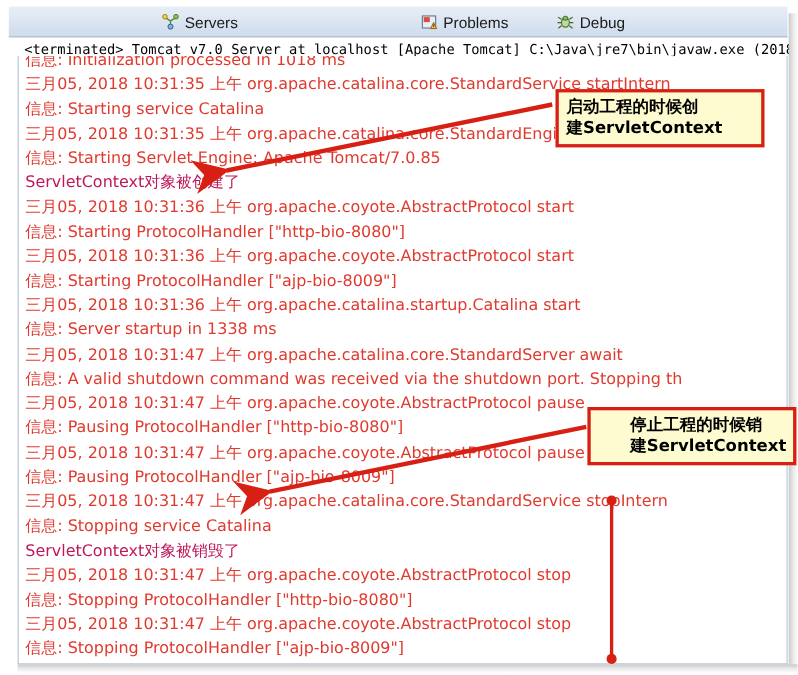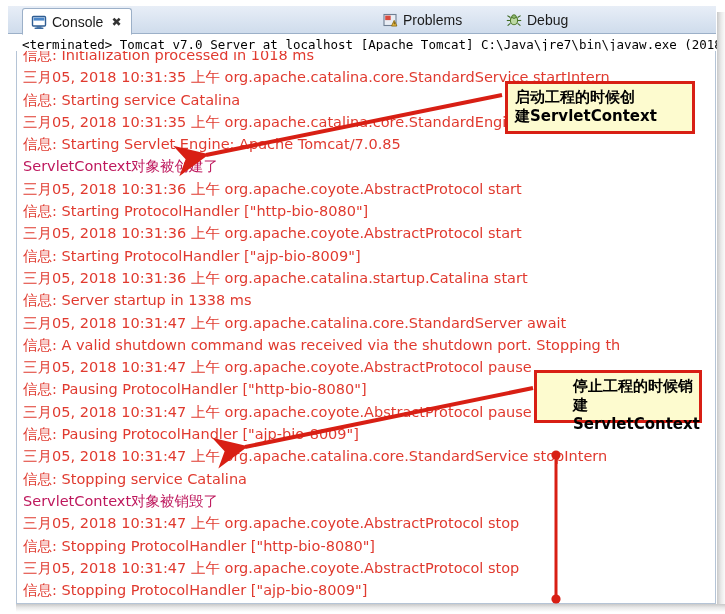--- a/index.html
+++ b/index.html
@@ -66,21 +66,21 @@
 
   
   .callout{
     position:absolute;background:#fdfbcf;border:3px solid #d81f14;
     box-sizing:border-box;padding:4px 6px 3px 7px;
     font-family:"DejaVu Sans","Liberation Sans",sans-serif;
     font-size:15px;font-weight:bold;color:#000000;line-height:19px;
     letter-spacing:0px;
   }
   #callout1{left:505px;top:81px;width:190px;height:53px;}
-  #callout2{left:534px;top:370px;width:168px;height:53px;padding-left:36px;}
+  #callout2{left:534px;top:370px;width:190px;height:53px;padding-left:36px;}
 
   
   #marks{position:absolute;left:0;top:0;width:725px;height:614px;pointer-events:none;}
 
   
   #botshadow{
     position:absolute;left:8px;top:598px;width:710px;height:8px;
     background:linear-gradient(180deg,#c9c9c9 0%,#e9e9e9 45%,#ffffff 100%);
   }
   #rightshadow{
@@ -88,33 +88,33 @@
     background:linear-gradient(90deg,#c9c9c9 0%,#e9e9e9 45%,#ffffff 100%);
   }
 </style>
 </head>
 <body>
 
 <div id="view">
 
   <div id="tabstrip">
 
-    <div class="tab active" style="left:14px;width:110px;">
+
+    <div class="tab" style="left:131px;width:100px;">
       <span class="ticon">
         <svg width="16" height="16" viewBox="0 0 16 16">
-          <rect x="1.5" y="2.5" width="13" height="9.5" rx="1" fill="#ffffff" stroke="#2f5d92" stroke-width="1.4"></rect>
-          <rect x="2.6" y="3.6" width="10.8" height="3.0" fill="#4a86c8"></rect>
-          <rect x="5.5" y="12.2" width="5" height="1.6" fill="#3c6a9e"></rect>
-          <rect x="3.5" y="13.5" width="9" height="1.4" rx="0.6" fill="#3c6a9e"></rect>
+          <path d="M3 4 L8 7 L13 4" stroke="#5d8a3a" stroke-width="1.2" fill="none"></path>
+          <path d="M8 7 L8 11" stroke="#5d8a3a" stroke-width="1.2" fill="none"></path>
+          <circle cx="3" cy="3.2" r="2.1" fill="#f2d14a" stroke="#9c8521" stroke-width="0.9"></circle>
+          <circle cx="13" cy="3.2" r="2.1" fill="#8fc25a" stroke="#4f7a2c" stroke-width="0.9"></circle>
+          <circle cx="8" cy="12.2" r="2.3" fill="#7fb3e0" stroke="#2f5d92" stroke-width="0.9"></circle>
         </svg>
       </span>
-      <span class="lbl">Console</span>
-      <span class="closeglyph">✖</span>
+      <span class="lbl">Servers</span>
     </div>
-
 
 
     <div class="tab" style="left:366px;width:118px;">
       <span class="ticon">
         <svg width="16" height="16" viewBox="0 0 16 16">
           <rect x="2" y="2.5" width="12" height="11" fill="#e9eef5" stroke="#6f7f93" stroke-width="1.1"></rect>
           <rect x="3.2" y="3.6" width="5.5" height="4.5" fill="#d94b3e"></rect>
           <path d="M9.5 14 L12.2 8.4 L14.9 14 Z" fill="#f0c040" stroke="#8a6a12" stroke-width="0.9"></path>
           <rect x="11.8" y="10.2" width="0.9" height="2.2" fill="#5a4206"></rect>
         </svg>

